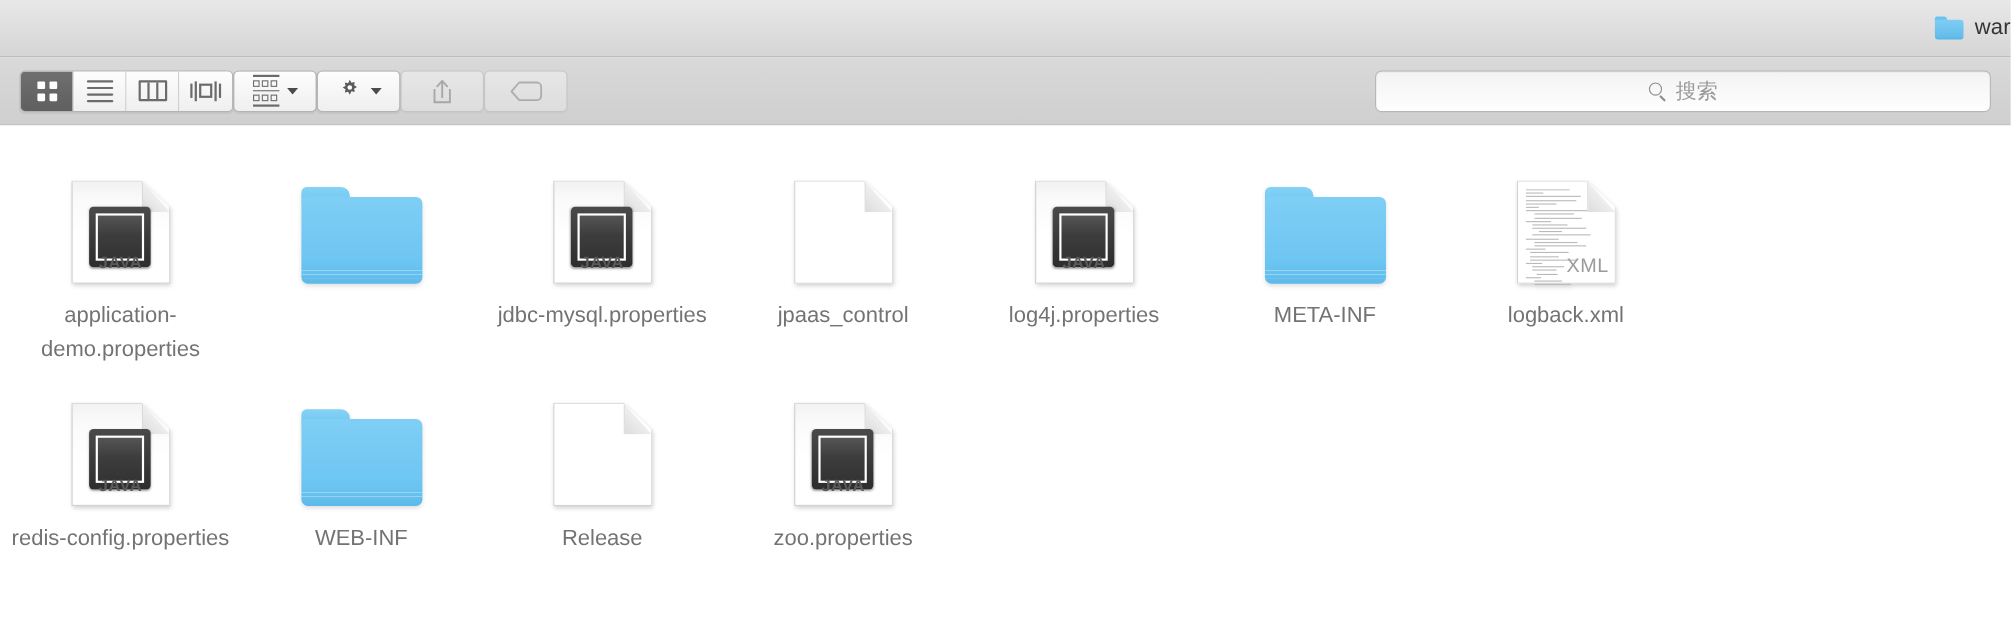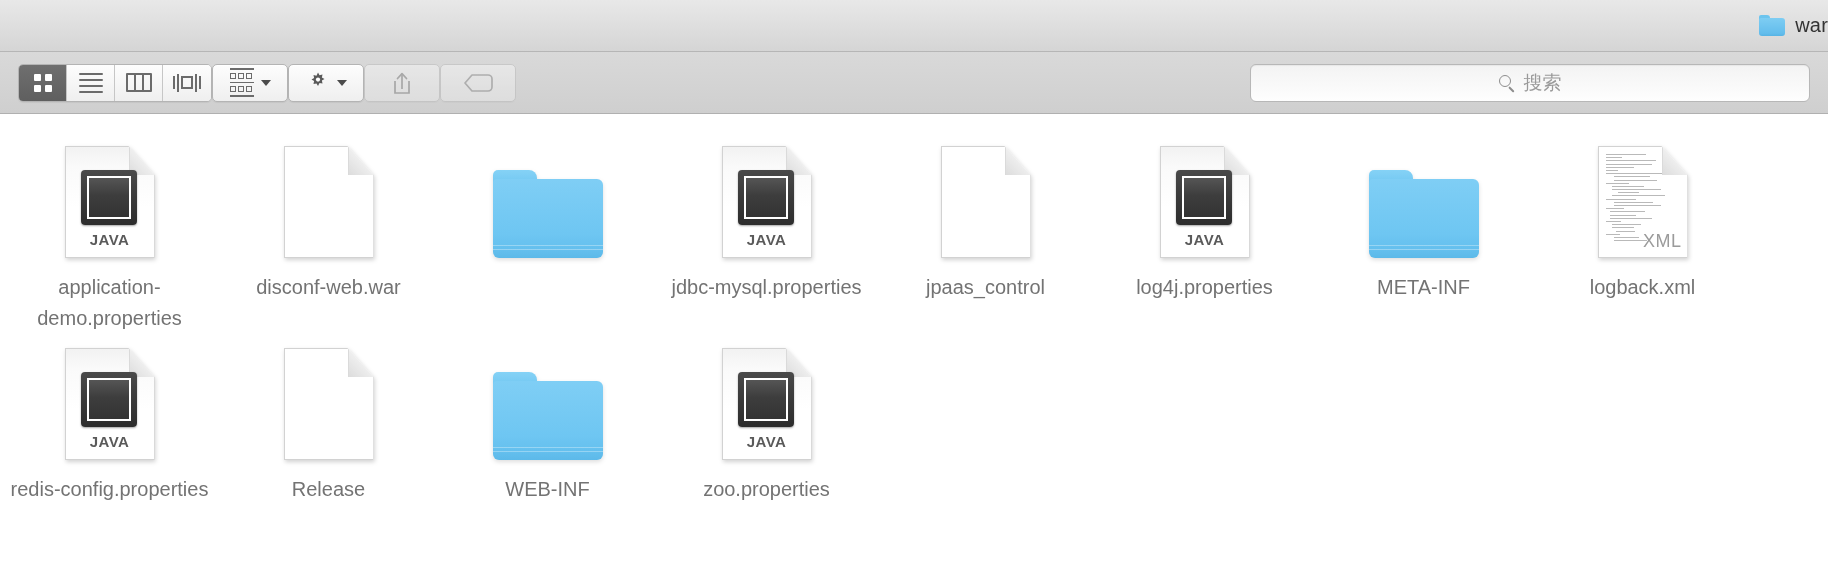--- a/index.html
+++ b/index.html
@@ -225,21 +225,21 @@
     line-height: 31px;
     color: #737373;
     text-align: center;
     width: 200px;
     word-wrap: break-word;
   }
 
   
   .doc {
     width: 90px;
-    height: 112px;
+    height: 94px;
     position: relative;
     filter: drop-shadow(1px 2px 2px rgba(0,0,0,0.18));
   }
   .doc .page {
     position: absolute;
     inset: 0;
     background: #ffffff;
     border: 1px solid #d2d2d2;
     clip-path: polygon(0 0, 71% 0, 100% 26%, 100% 100%, 0 100%);
   }
@@ -458,29 +458,20 @@
             <div class="doc java">
               <div class="page"></div>
                 <div class="fold"></div>
               <div class="java-sq"></div>
               <div class="java-badge">JAVA</div>
             </div>
           </div>
           <div class="label">application-demo.properties</div>
         </div>
 
-        <div class="cell">
-          <div class="iconwrap">
-            <div class="doc">
-              <div class="page"></div>
-                <div class="fold"></div>
-            </div>
-          </div>
-          <div class="label">disconf-web.war</div>
-        </div>
 
         <div class="cell">
           <div class="iconwrap">
             <div class="folder">
               <span class="tab"></span>
                 <span class="body"></span>
             </div>
           </div>
         </div>
 
@@ -580,40 +571,40 @@
                 <div class="fold"></div>
               <div class="java-sq"></div>
               <div class="java-badge">JAVA</div>
             </div>
           </div>
           <div class="label">redis-config.properties</div>
         </div>
 
         <div class="cell">
           <div class="iconwrap">
-            <div class="doc">
-              <div class="page"></div>
-                <div class="fold"></div>
-            </div>
-          </div>
-          <div class="label">Release</div>
-        </div>
-
-        <div class="cell">
-          <div class="iconwrap">
             <div class="folder">
               <span class="tab"></span>
                 <span class="body"></span>
             </div>
           </div>
           <div class="label">WEB-INF</div>
         </div>
 
         <div class="cell">
           <div class="iconwrap">
+            <div class="doc">
+              <div class="page"></div>
+                <div class="fold"></div>
+            </div>
+          </div>
+          <div class="label">Release</div>
+        </div>
+
+        <div class="cell">
+          <div class="iconwrap">
             <div class="doc java">
               <div class="page"></div>
                 <div class="fold"></div>
               <div class="java-sq"></div>
               <div class="java-badge">JAVA</div>
             </div>
           </div>
           <div class="label">zoo.properties</div>
         </div>
       </div>

